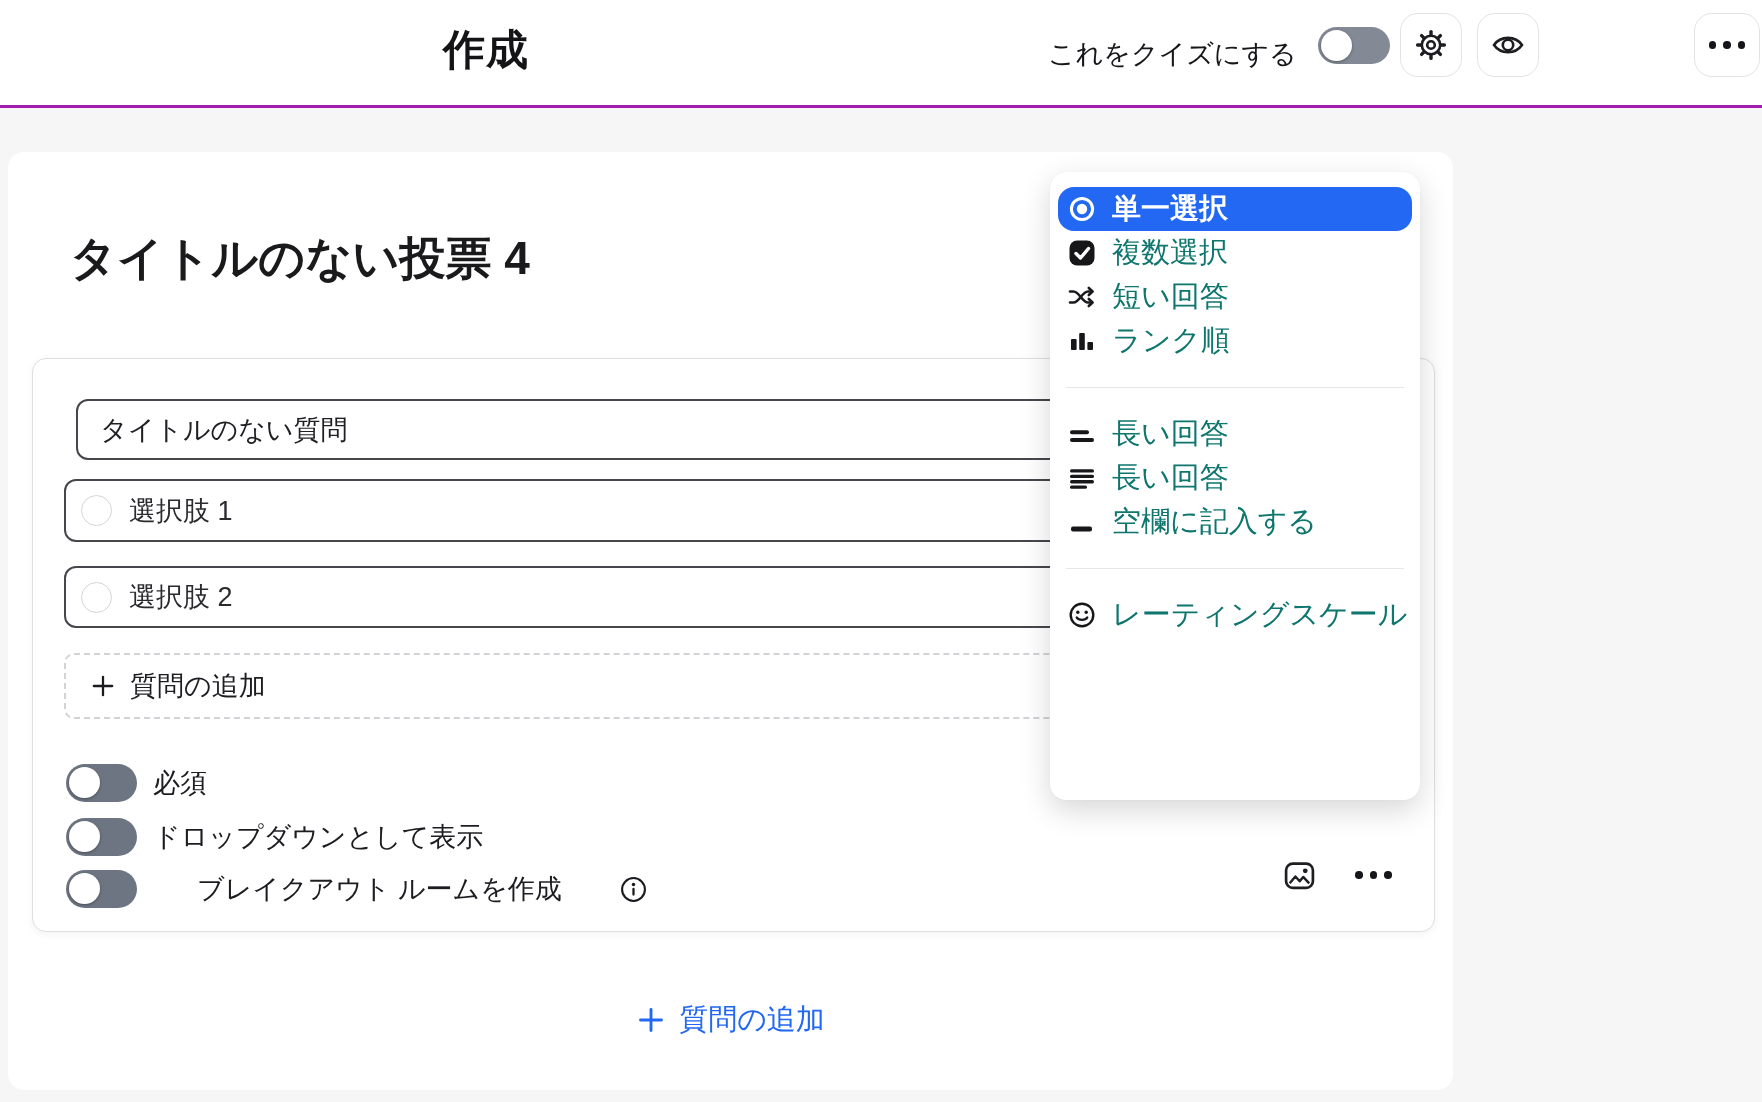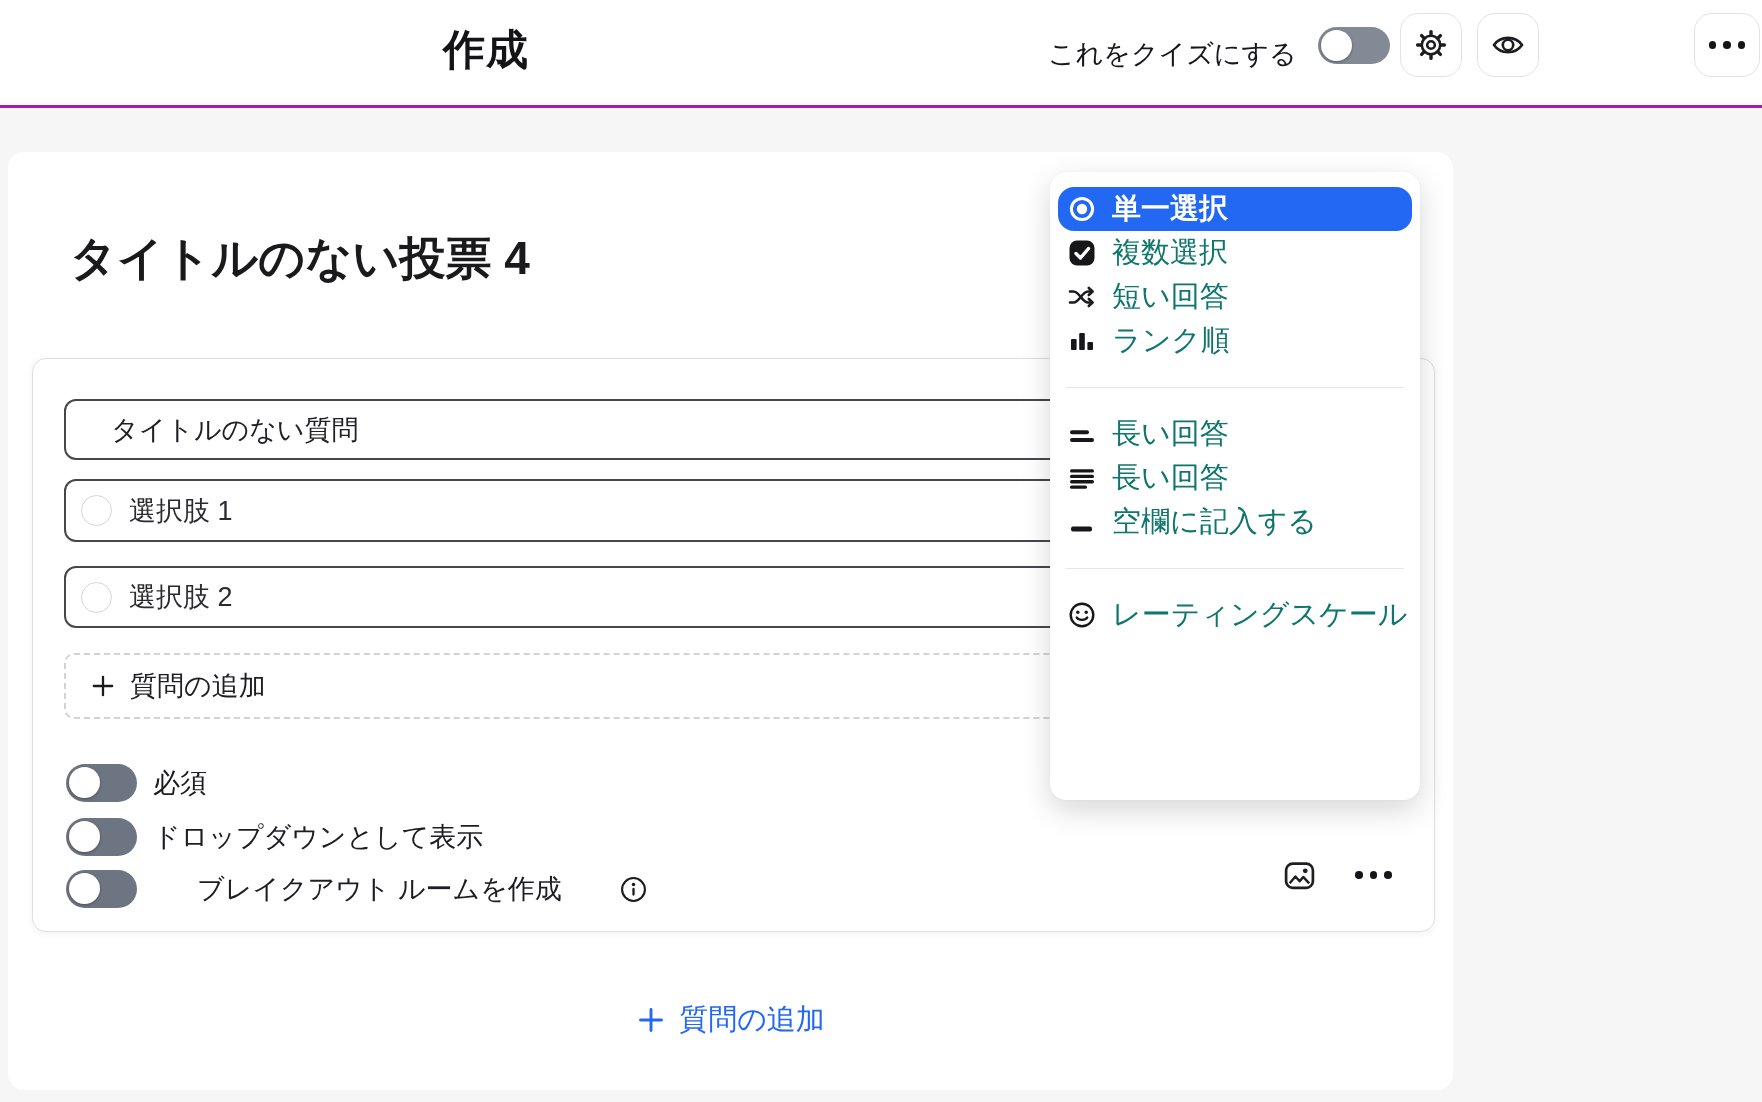--- a/index.html
+++ b/index.html
@@ -33,23 +33,23 @@
   
   .panel { position:absolute; left:8px; top:152px; width:1445px; height:938px;
            background:#ffffff; border-radius:16px; z-index:1; }
   .poll-title { position:absolute; left:70px; top:228px; font-size:46px; font-weight:700;
                 color:#1a1a1d; z-index:2; }
 
   
   .card { position:absolute; left:32px; top:358px; width:1403px; height:574px; background:#ffffff;
           border:1px solid #dfdfe3; border-radius:14px; box-shadow:0 2px 8px rgba(0,0,0,.05);
           z-index:2; }
-  .q-input { position:absolute; left:31px; top:40px; width:1340px; height:61px;
+  .q-input { position:absolute; left:43px; top:40px; width:1340px; height:61px;
              border:2px solid #46464c; border-radius:12px; display:flex; align-items:center;
-             padding-left:45px; font-size:27px; color:#1f1f24; background:#fff; cursor:text; }
+             padding-left:22px; font-size:27px; color:#1f1f24; background:#fff; cursor:text; }
   .opt-row { position:absolute; left:31px; width:1340px; height:63px; border:2px solid #46464c;
              border-radius:12px; display:flex; align-items:center; padding-left:15px;
              background:#fff; cursor:text; }
   .opt-1 { top:120px; }
   .opt-2 { top:207px; height:62px; }
   .radio-circle { width:31px; height:31px; border-radius:50%; border:1.5px solid #d5d5da;
                   background:#fff; flex:none; }
   .opt-label { margin-left:17px; font-size:27px; color:#2a2a2f; }
   .add-opt { position:absolute; left:31px; top:294px; width:1340px; height:66px;
              border:2px dashed #d2d2d7; border-radius:10px; display:flex; align-items:center;

